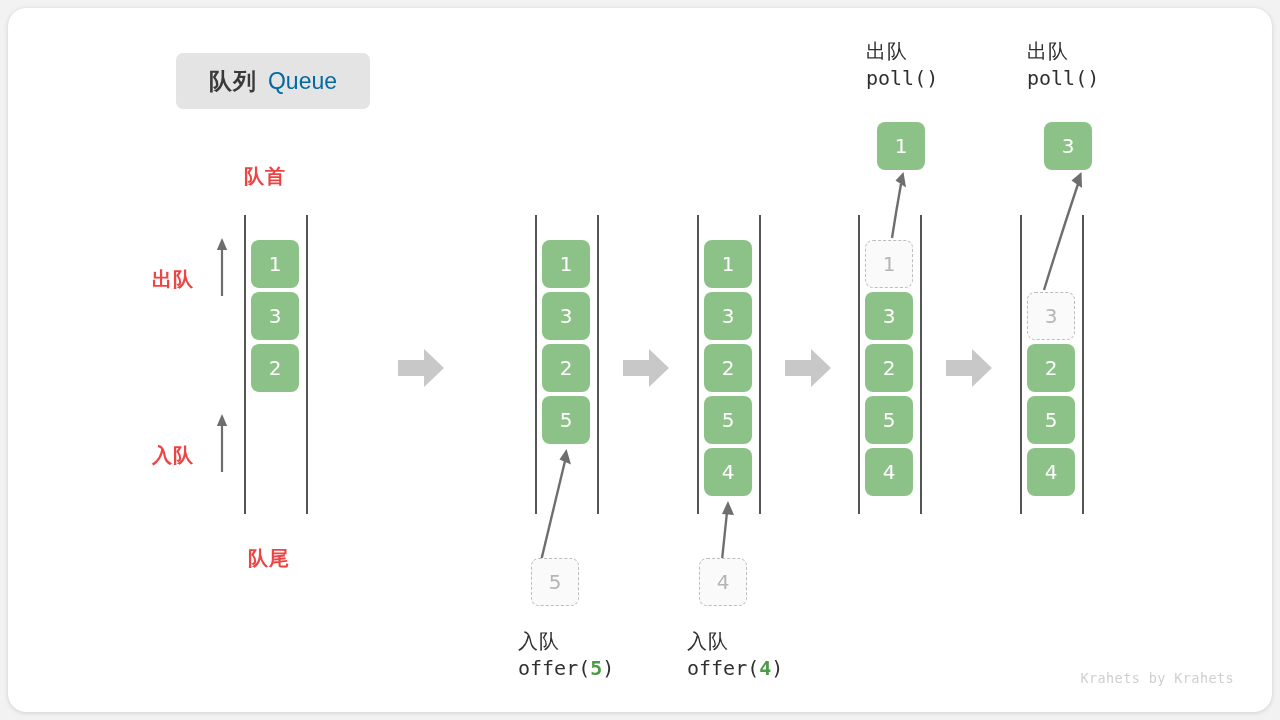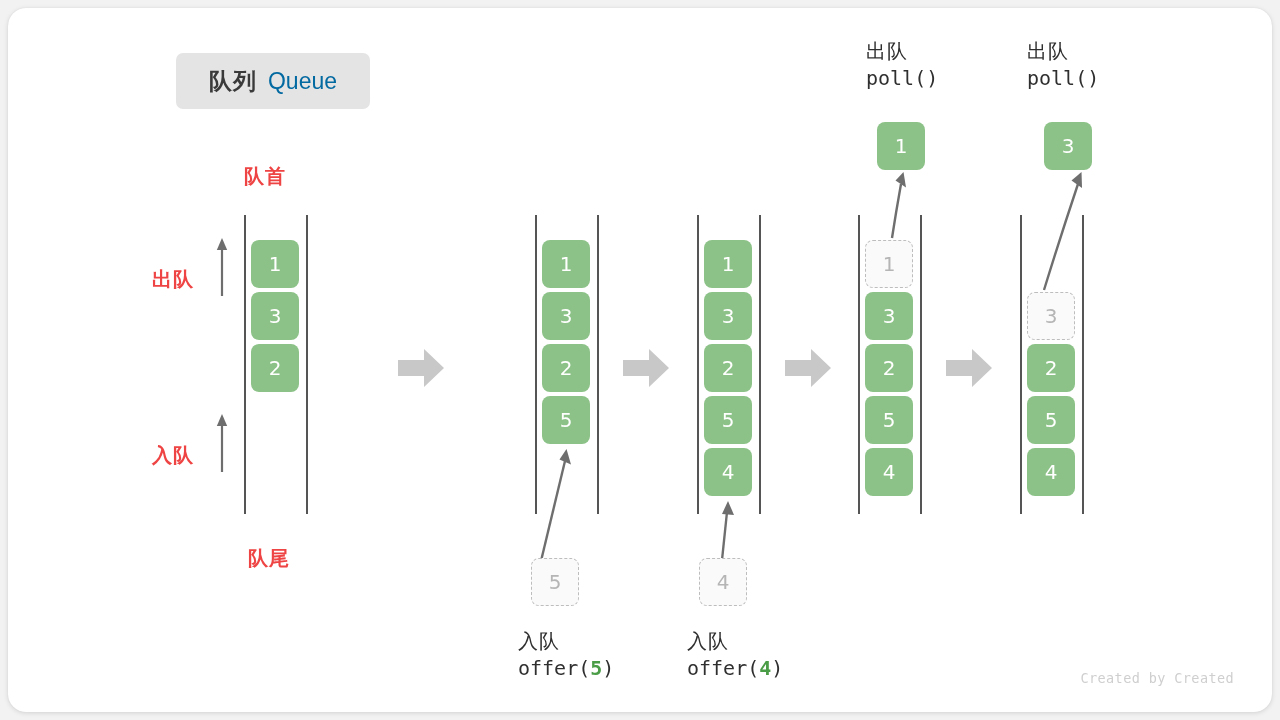--- a/index.html
+++ b/index.html
@@ -253,16 +253,16 @@
         <path d="M14 122 Q30 70 48 16" stroke="#6e6e6e" stroke-width="2.4" fill="none"></path>
         <path d="M51.5 4 L52 20 L41.5 12.5 Z" fill="#6e6e6e"></path>
       </svg>
     </div>
     <div class="abs box" style="left:1036px; top:114px;">3</div>
     <div class="abs op-label" style="left:1019px; top:30px;">
       <div class="l1">出队</div>
       <div class="l2">poll()</div>
     </div>
 
-    <div class="abs" id="credit">Created by Created</div>
+    <div class="abs" id="credit">Krahets by Krahets</div>
 
   </div>
 </div>
 
 </body></html>

